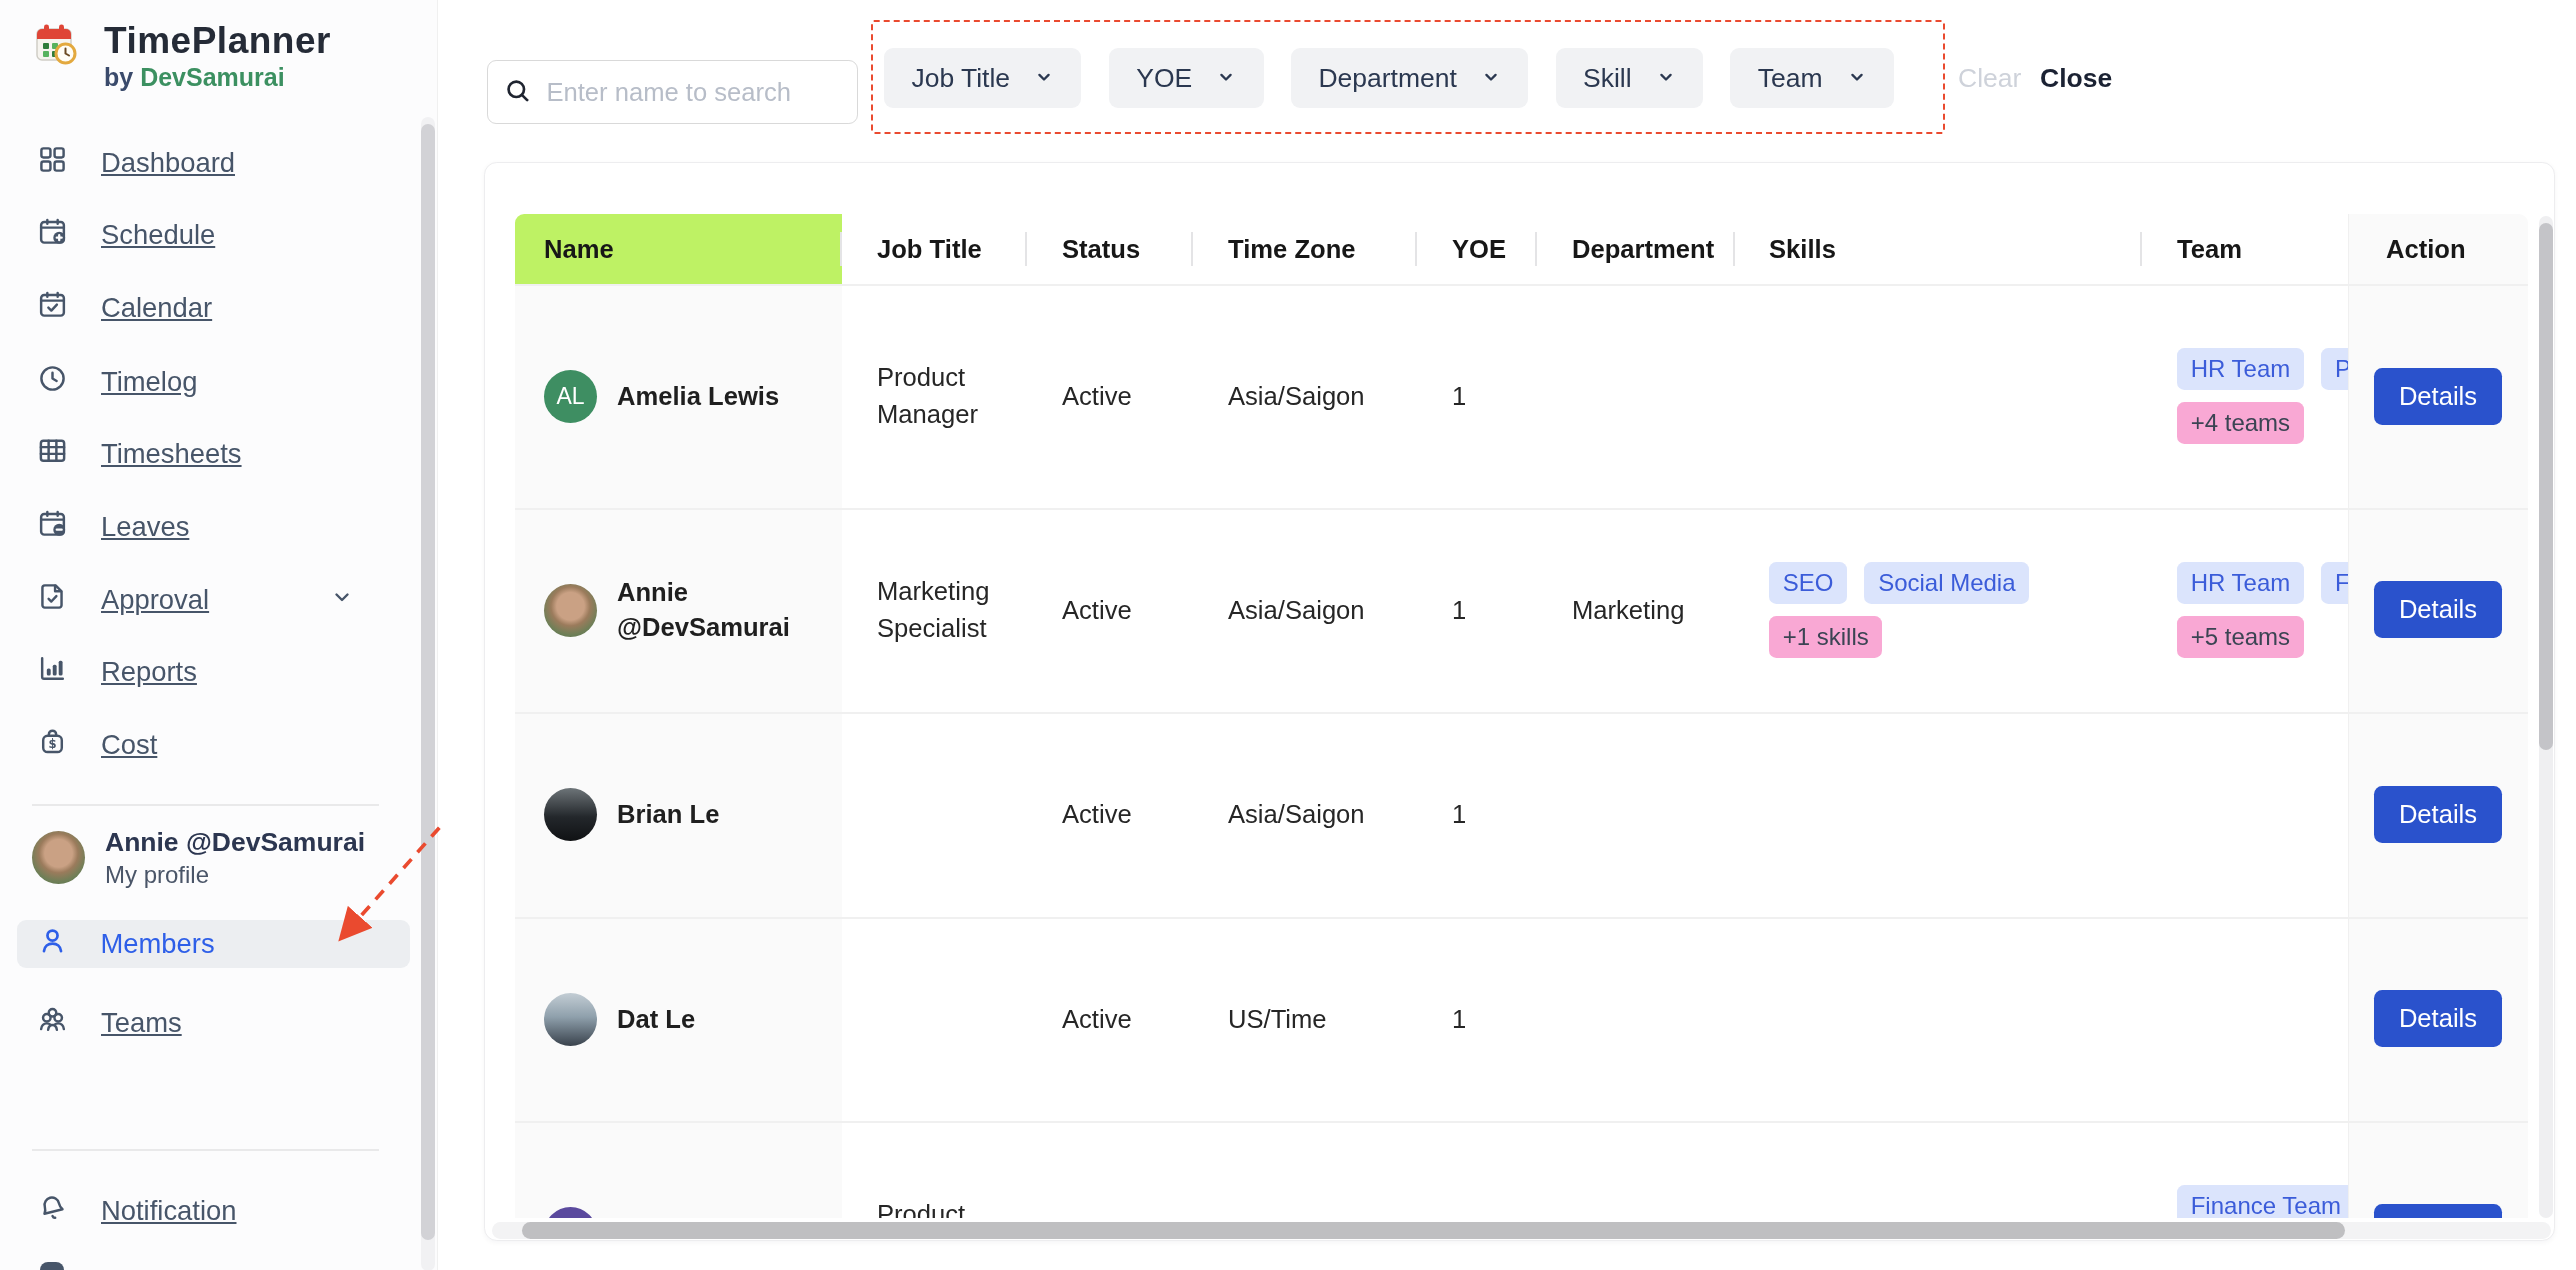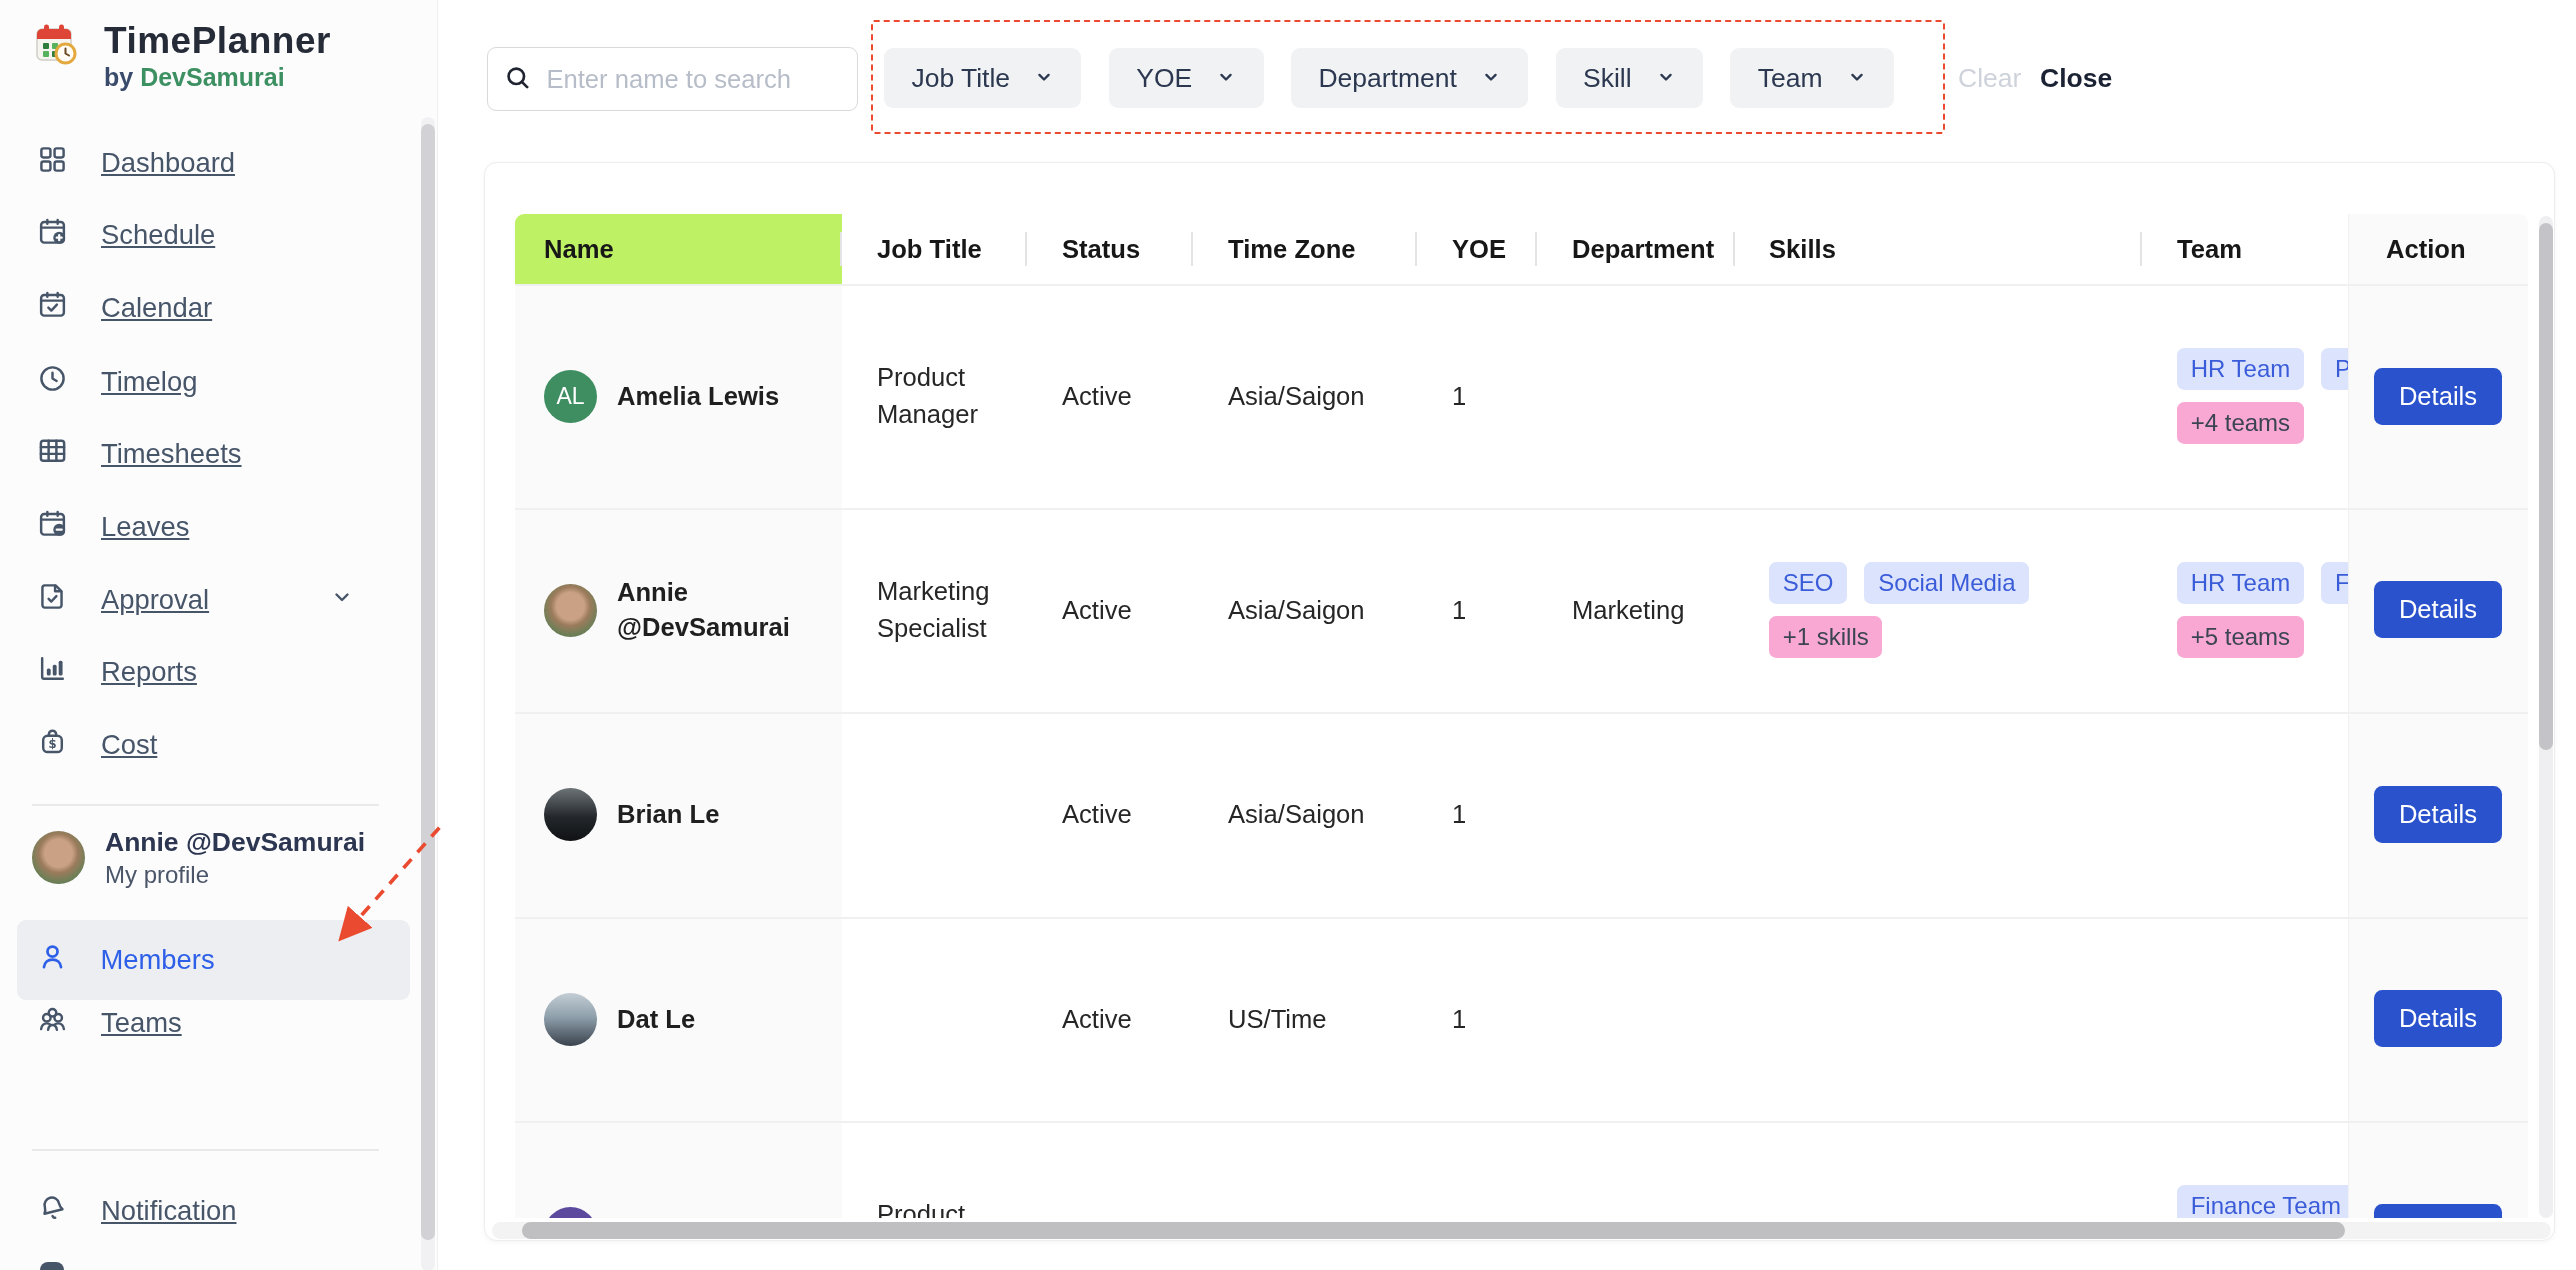--- a/index.html
+++ b/index.html
@@ -25,28 +25,28 @@
   .avatar{border-radius:50%;flex-shrink:0;}
   .av58{width:53px;height:53px;}
   .av-annie{background:radial-gradient(circle at 50% 42%, #caa184 0 34%, #9b7b5c 48%, #6e7f57 70%, #4f6b4a 100%);}
   .av-brian{background:linear-gradient(180deg,#6d7478 0%,#23272b 55%,#101214 100%);}
   .av-dat{background:linear-gradient(180deg,#c3cdd4 0%,#8fa0ac 45%,#39424c 100%);}
   .av-row5{background:#5b4a9e;}
   .av-amelia{background:#3e8e62;display:flex;align-items:center;justify-content:center;
              color:#fff;font-size:23px;font-weight:500;}
   .profile-name{font-size:26.5px;font-weight:700;color:#2c3650;line-height:35px;}
   .profile-sub{font-size:24px;color:#4a5568;line-height:29px;}
-  .active-item{position:absolute;left:16.5px;top:920px;width:393px;height:80px;background:#eceef1;
+  .active-item{position:absolute;left:16.5px;top:920px;width:393px;height:48px;background:#eceef1;
                border-radius:9.1px;display:flex;align-items:center;padding-left:20px;box-sizing:border-box;
                gap:33px;color:#2e5fe8;font-size:27.4px;cursor:pointer;}
   .partial-icon{position:absolute;left:40px;top:1262px;width:24px;height:8.2px;background:#475569;
                 border-radius:12px 12px 0 0;}
 
   
-  .search-box{position:absolute;left:487px;top:47px;width:371px;height:64px;border:1.8px solid #d9d9d9;
+  .search-box{position:absolute;left:487px;top:60px;width:371px;height:64px;border:1.8px solid #d9d9d9;
               border-radius:9.1px;display:flex;align-items:center;padding:0 14.6px;box-sizing:border-box;gap:12.8px;background:#fff;}
   .search-box input{border:none;outline:none;font-size:25.6px;color:#333;width:100%;background:transparent;
                     font-family:"Liberation Sans",sans-serif;}
   .search-box input::placeholder{color:#b7bdc8;}
   .dashed-box{position:absolute;left:871px;top:20px;width:1074px;height:114px;border:2.7px dashed #ea4a2f;border-radius:2.7px;box-sizing:border-box;}
   .chips-row{position:absolute;left:884px;top:48px;display:flex;gap:27.4px;}
   .chip{height:60px;border-radius:9.1px;background:#f1f2f4;display:flex;align-items:center;gap:24px;
         padding:0 27.4px;font-size:26.5px;font-weight:500;color:#2b3850;cursor:pointer;}
   .clear-btn{position:absolute;left:1958px;top:48px;height:60px;line-height:60px;font-size:26.5px;color:#ced2da;cursor:default;}
   .close-btn{position:absolute;left:2040px;top:48px;height:60px;line-height:60px;font-size:26.5px;font-weight:700;color:#1b2233;cursor:pointer;}

